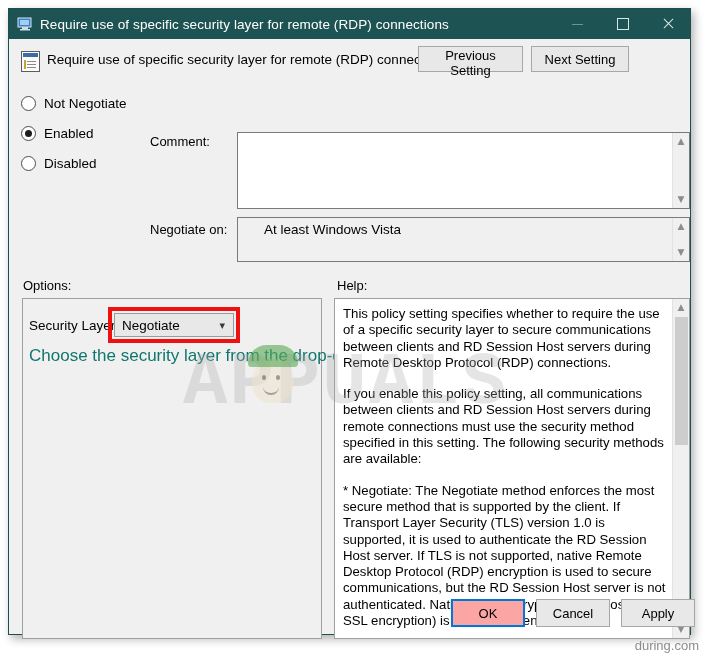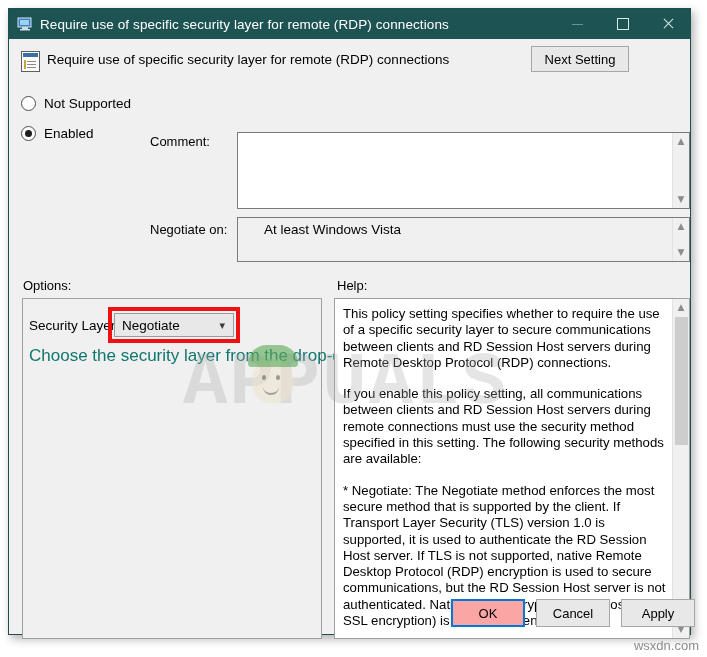--- a/index.html
+++ b/index.html
@@ -335,31 +335,36 @@
     <div class="wbody">
 
       <div class="hdr">
         <div class="hdr-icon">
           <span class="sqx"></span>
           <span class="ln a"></span>
             <span class="ln b"></span>
             <span class="ln c"></span>
         </div>
         <div class="hdr-title">Require use of specific security layer for remote (RDP) connections</div>
+        <button class="btn hdr-btn btn-prev">Previous Setting</button>
         <button class="btn hdr-btn btn-next">Next Setting</button>
       </div>
 
       <div class="statebox">
         <div class="radio-row">
           <span class="radio"></span>
-          <span class="radio-label">Not Supported</span>
+          <span class="radio-label">Not Negotiate</span>
         </div>
         <div class="radio-row">
           <span class="radio on"></span>
           <span class="radio-label">Enabled</span>
+        </div>
+        <div class="radio-row">
+          <span class="radio"></span>
+          <span class="radio-label">Disabled</span>
         </div>
       </div>
 
       <div class="lbl lbl-comment">Comment:</div>
       <div class="field field-comment">
         <div class="field-text"></div>
         <div class="sbar">
           <span class="sarrow">▲</span>
           <span class="sarrow">▼</span>
         </div>
@@ -413,14 +418,14 @@
 
       <div class="footer">
         <button class="btn fbtn btn-ok">OK</button>
         <button class="btn fbtn btn-cancel">Cancel</button>
         <button class="btn fbtn btn-apply">Apply</button>
       </div>
 
     </div>
   </div>
 
-  <div class="wm-site">wsxdn.com</div>
+  <div class="wm-site">during.com</div>
 </div>
 
 </body></html>

